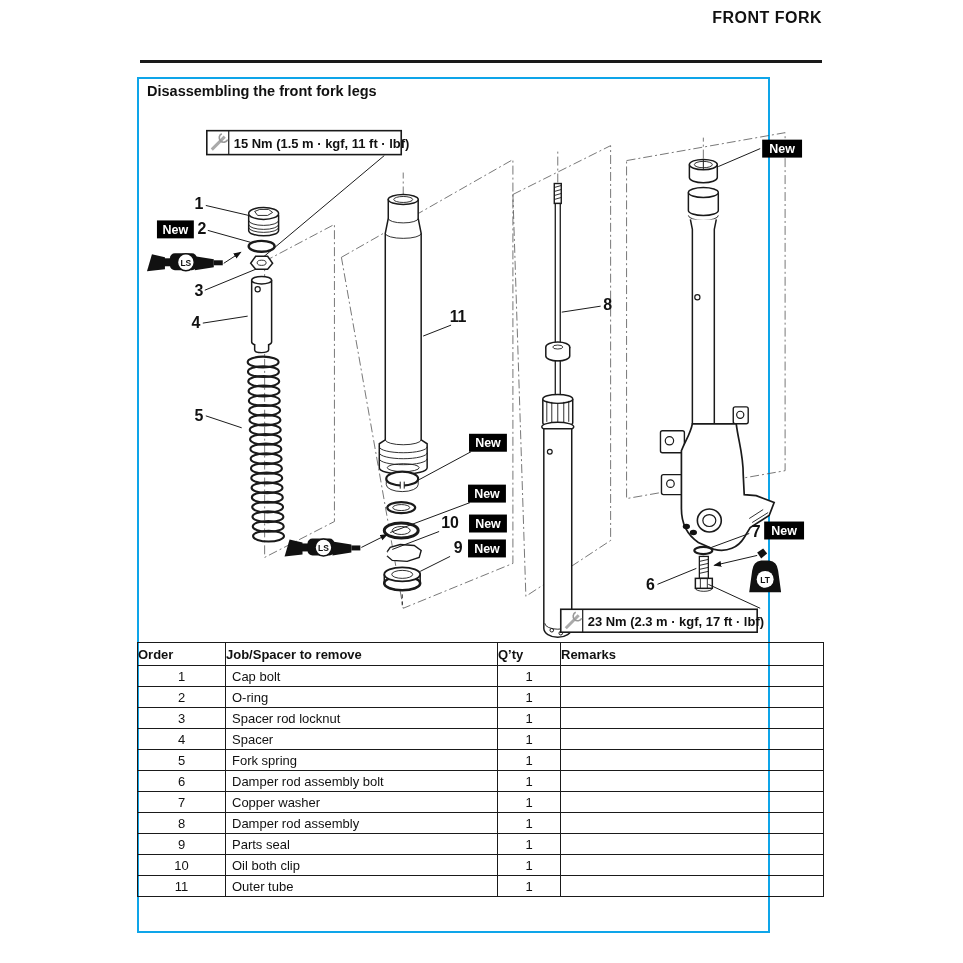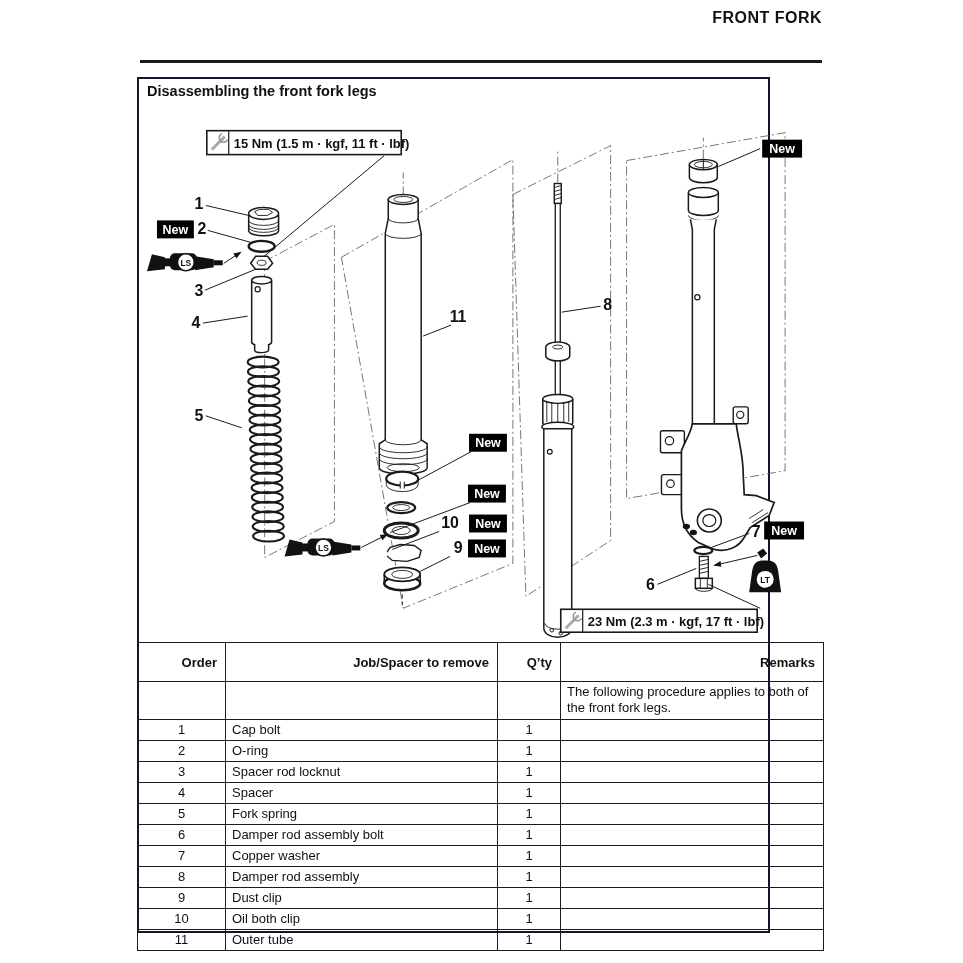--- a/index.html
+++ b/index.html
@@ -1,27 +1,27 @@
 <!DOCTYPE html>
 <html><head>
 <meta charset="utf-8">
 <style>
   html,body{margin:0;padding:0}
   body{width:963px;height:963px;background:#fff;position:relative;
        font-family:"Liberation Sans",sans-serif;color:#111}
   .header-title{position:absolute;top:9px;right:141px;font-size:16px;font-weight:bold;letter-spacing:.5px}
   .header-rule{position:absolute;left:140px;top:60px;width:682px;height:3px;background:#1a1a1a}
   .content-box{position:absolute;left:137px;top:77px;width:633px;height:856px;
-               border:2px solid #0f172a;box-sizing:border-box}
+               border:2px solid #0ea5e9;box-sizing:border-box}
   .fig-title{position:absolute;left:8px;top:4px;font-size:14.5px;font-weight:bold}
   .fig-svg{position:absolute;left:0;top:0}
   table.parts{position:absolute;left:-2px;top:563px;width:686px;border-collapse:collapse;
               table-layout:fixed;font-size:13px}
   table.parts th,table.parts td{border:1.5px solid #1a1a1a;padding:0 6px;overflow:hidden;white-space:nowrap}
-  table.parts thead th{height:22px;font-weight:bold;text-align:right;padding:8px}
+  table.parts thead th{height:22px;font-weight:bold;text-align:left;padding:0}
   .c-order,.c-qty{text-align:center}
   .c-job,.c-remarks{text-align:left}
   table.parts tbody td{height:20px}
   tr.intro td{height:36px}
   tr.intro .c-remarks{white-space:normal;line-height:1.25;padding:2px 6px;vertical-align:top}
   
   svg text{font-family:"Liberation Sans",sans-serif;fill:#111}
   .num{font-size:16px;font-weight:bold;text-anchor:middle}
   .new-text{fill:#fff;font-size:12.5px;font-weight:bold;text-anchor:middle}
   .tq{font-size:13px;font-weight:bold}
@@ -308,26 +308,20 @@
       </colgroup>
       <thead>
         <tr>
           <th>Order</th>
           <th>Job/Spacer to remove</th>
           <th>Q’ty</th>
           <th>Remarks</th>
         </tr>
       </thead>
       <tbody>
-        <tr class="intro">
-          <td class="c-order"></td>
-          <td class="c-job"></td>
-          <td class="c-qty"></td>
-          <td class="c-remarks">The following procedure applies to both of the front fork legs.</td>
-        </tr>
       <tr>
             <td class="c-order">1</td>
             <td class="c-job">Cap bolt</td>
             <td class="c-qty">1</td>
             <td class="c-remarks"></td>
           </tr>
           <tr>
             <td class="c-order">2</td>
             <td class="c-job">O-ring</td>
             <td class="c-qty">1</td>
@@ -364,21 +358,21 @@
             <td class="c-remarks"></td>
           </tr>
           <tr>
             <td class="c-order">8</td>
             <td class="c-job">Damper rod assembly</td>
             <td class="c-qty">1</td>
             <td class="c-remarks"></td>
           </tr>
           <tr>
             <td class="c-order">9</td>
-            <td class="c-job">Dust clip</td>
+            <td class="c-job">Parts seal</td>
             <td class="c-qty">1</td>
             <td class="c-remarks"></td>
           </tr>
           <tr>
             <td class="c-order">10</td>
             <td class="c-job">Oil both clip</td>
             <td class="c-qty">1</td>
             <td class="c-remarks"></td>
           </tr>
           <tr>

